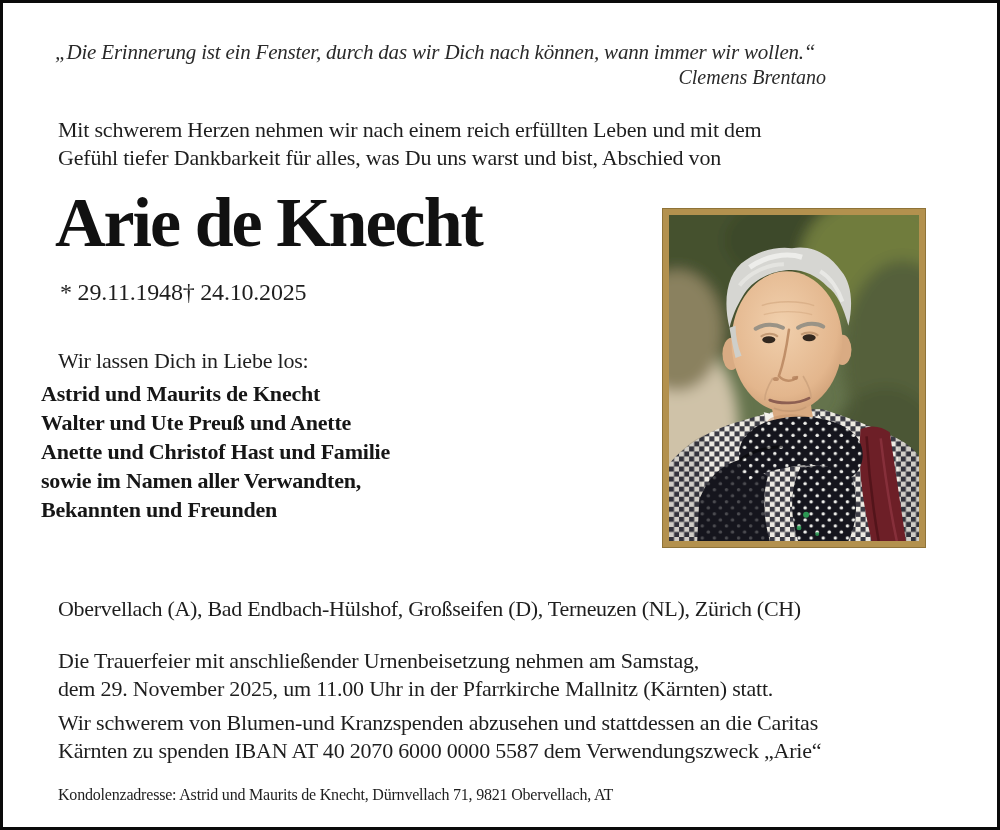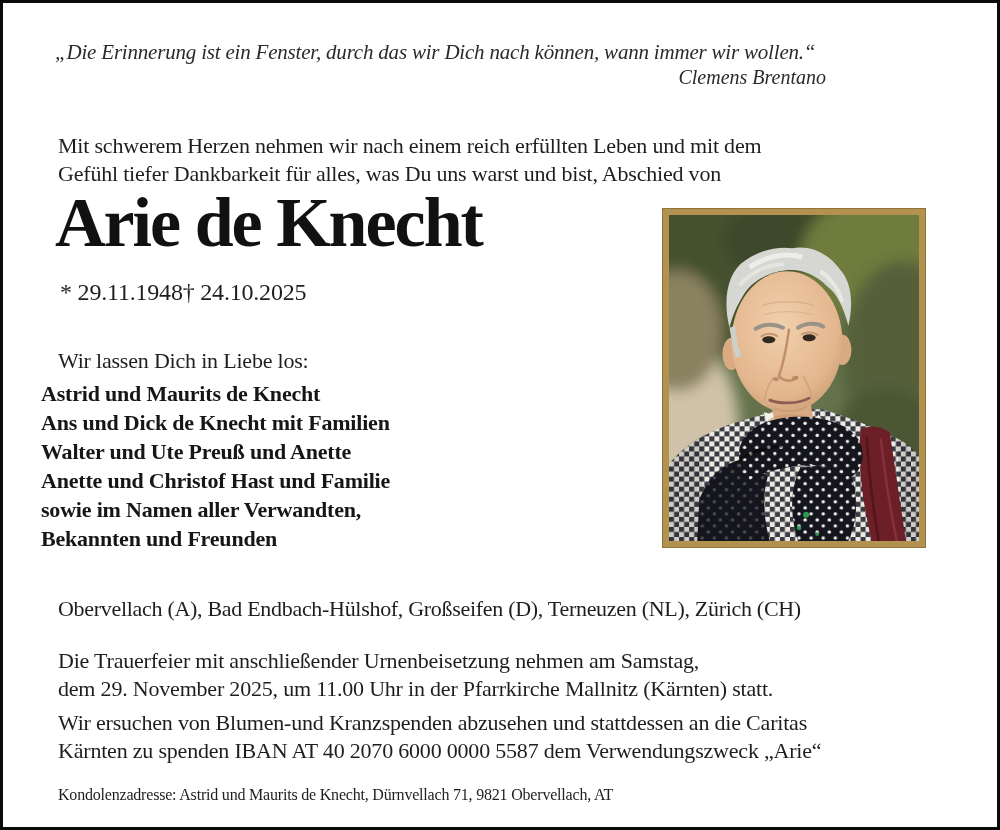--- a/index.html
+++ b/index.html
@@ -18,21 +18,21 @@
     left:52px; top:36px; width:800px;
     font-style:italic; font-size:21px; line-height:26px;
     letter-spacing:-0.2px; color:#2a2a2a;
   }
   .quote-attr {
     left:55px; top:62px; width:768px;
     font-style:italic; font-size:20px; line-height:24px;
     text-align:right; color:#2a2a2a;
   }
   .intro {
-    left:55px; top:129px; width:860px;
+    left:55px; top:113px; width:860px;
     font-size:22px; line-height:28px; letter-spacing:-0.2px;
   }
   .name {
     left:52px; top:188px; width:600px;
     font-size:70px; font-weight:bold; letter-spacing:-2px;
     line-height:64px; color:#111111;
   }
   .dates {
     left:57px; top:276px; width:500px;
     font-size:24px; letter-spacing:-0.2px;
@@ -88,21 +88,20 @@
   <div class="abs name">Arie de Knecht</div>
 
   <div class="abs dates">
     <span>* 29.11.1948</span><span class="death">† 24.10.2025</span>
   </div>
 
   <div class="abs farewell-lead">Wir lassen Dich in Liebe los:</div>
 
   <div class="abs mourners">
     <div>Astrid und Maurits de Knecht</div>
-    <div>Ans und Dick de Knecht mit Familien</div>
     <div>Walter und Ute Preuß und Anette</div>
     <div>Anette und Christof Hast und Familie</div>
     <div>sowie im Namen aller Verwandten,</div>
     <div>Bekannten und Freunden</div>
   </div>
 
   <div class="abs photo-frame">
     <svg viewBox="0 0 248 324" preserveAspectRatio="none">
       <defs>
         <filter id="bgblur" x="-30%" y="-30%" width="160%" height="160%">
@@ -195,19 +194,19 @@
   </div>
 
   <div class="abs locations">Obervellach (A), Bad Endbach-Hülshof, Großseifen (D), Terneuzen (NL), Zürich (CH)</div>
 
   <div class="abs service">
     <div>Die Trauerfeier mit anschließender Urnenbeisetzung nehmen am Samstag,</div>
     <div>dem 29. November 2025, um 11.00 Uhr in der Pfarrkirche Mallnitz (Kärnten) statt.</div>
   </div>
 
   <div class="abs donation">
-    <div>Wir ersuchen von Blumen-und Kranzspenden abzusehen und stattdessen an die Caritas</div>
+    <div>Wir schwerem von Blumen-und Kranzspenden abzusehen und stattdessen an die Caritas</div>
     <div>Kärnten zu spenden IBAN AT 40 2070 6000 0000 5587 dem Verwendungszweck „Arie“</div>
   </div>
 
   <div class="abs condolence">Kondolenzadresse: Astrid und Maurits de Knecht, Dürnvellach 71, 9821 Obervellach, AT</div>
 
 </div>
 
 </body></html>

